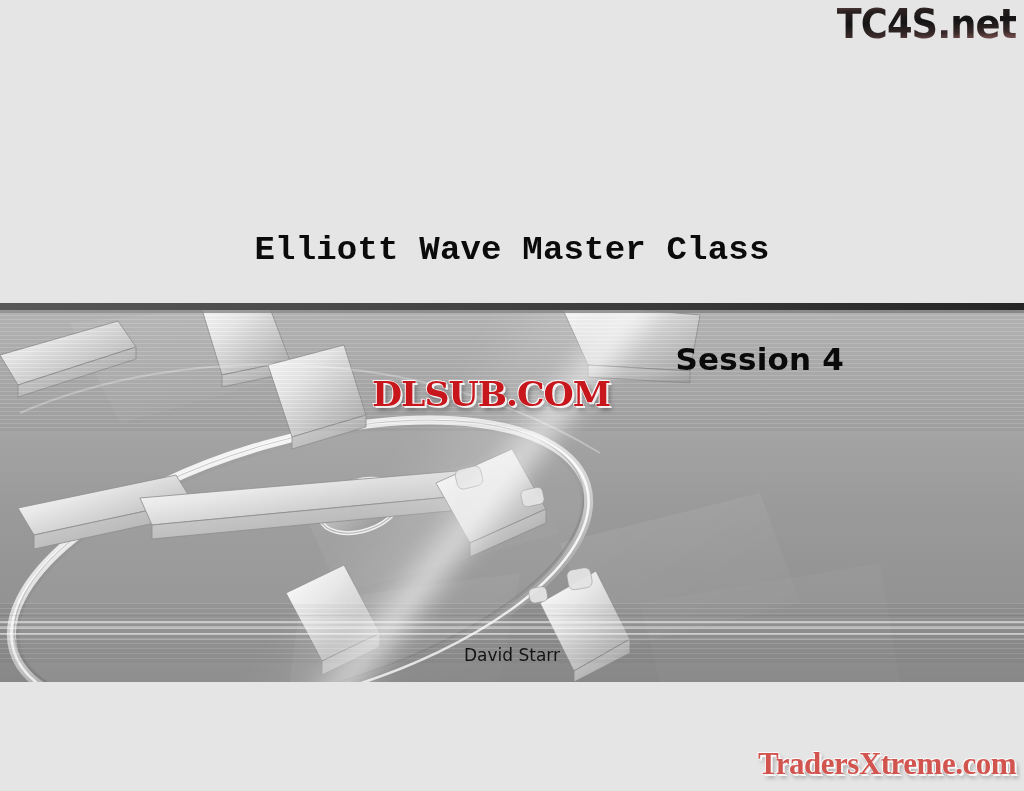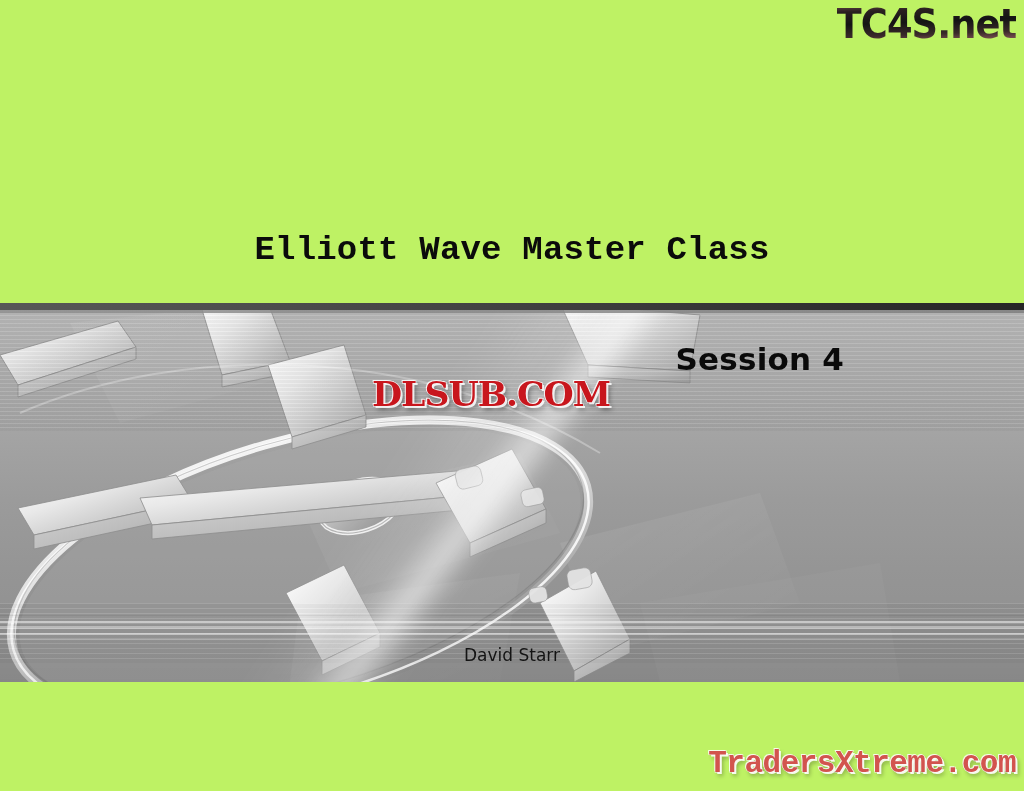--- a/index.html
+++ b/index.html
@@ -12,21 +12,21 @@
     height: 791px;
     position: relative;
     overflow: hidden;
     font-family: "DejaVu Sans", sans-serif;
   }
 
   
   .slide {
     position: absolute;
     inset: 0;
-    background: #bef264;
+    background: #e5e5e5;
   }
 
   
   .tc4s-logo {
     position: absolute;
     top: 4px;
     right: 8px;
     font-family: "DejaVu Sans", sans-serif;
     font-weight: 700;
     font-size: 40px;
@@ -233,21 +233,21 @@
       2px 2px 0 rgba(255,255,255,0.85),
       -1px -1px 0 rgba(255,255,255,0.75),
       3px 4px 5px rgba(0,0,0,0.38);
   }
 
   
   .tx-logo {
     position: absolute;
     right: 8px;
     bottom: 12px;
-    font-family: Liberation Mono, monospace;
+    font-family: Liberation Serif, serif;
     font-weight: 700;
     font-size: 31px;
     line-height: 1;
     letter-spacing: -0.5px;
     color: #d2544e;
     white-space: nowrap;
     -webkit-text-stroke: 1.1px #ffffff;
     paint-order: stroke fill;
     text-shadow:
       2px 2px 0 rgba(255,255,255,0.9),

